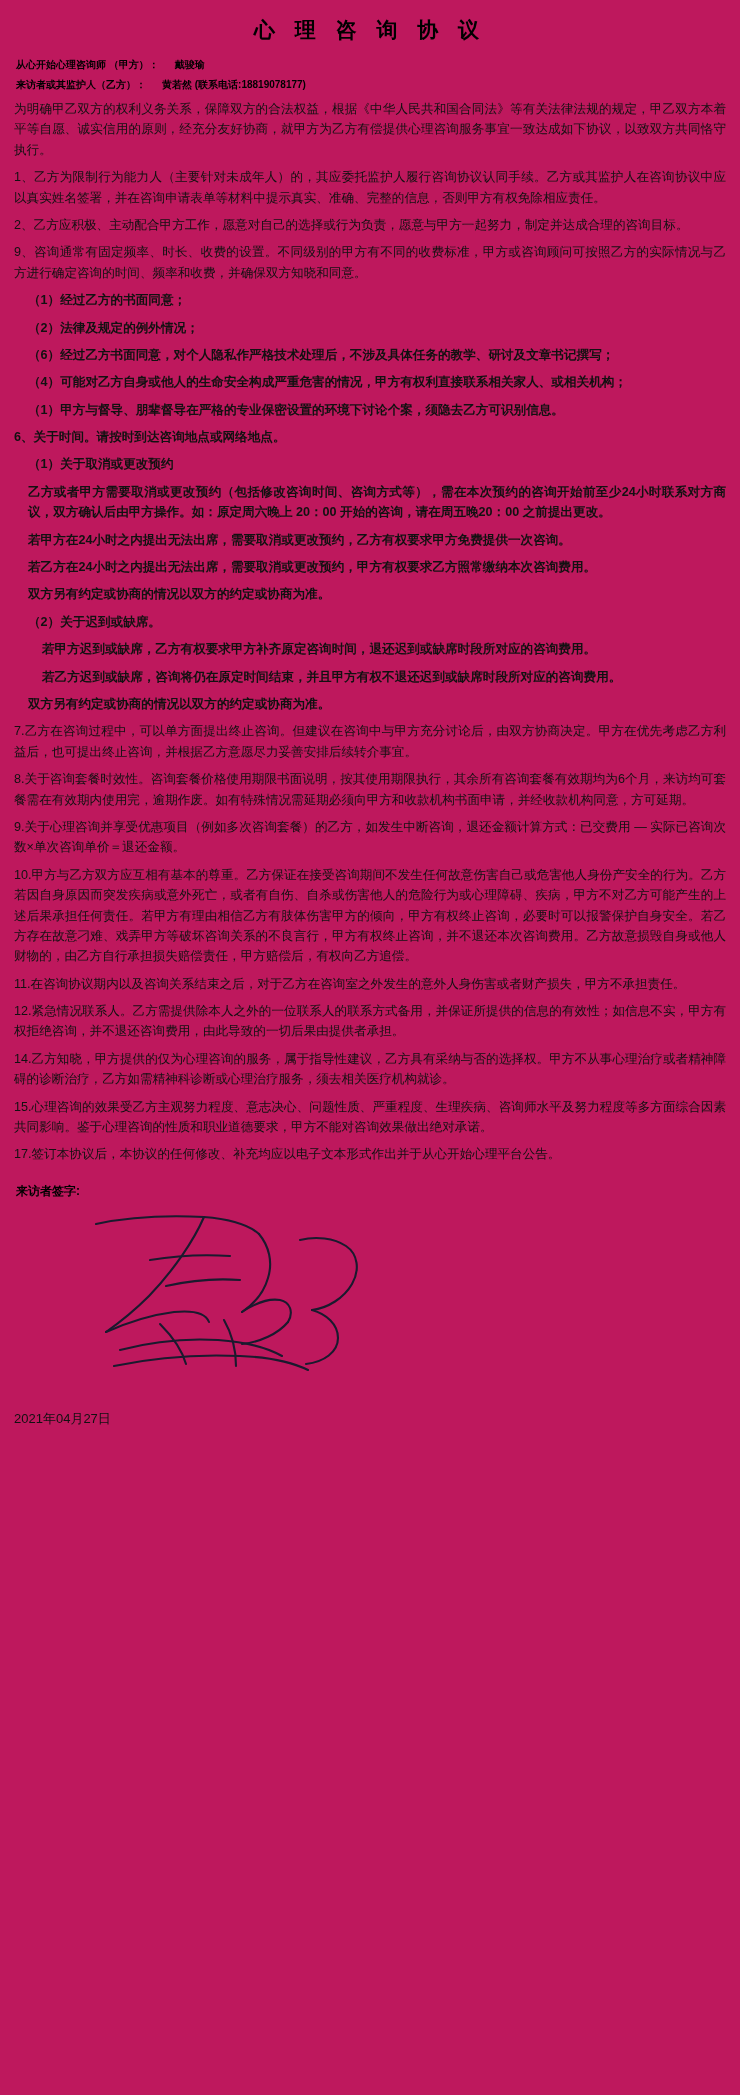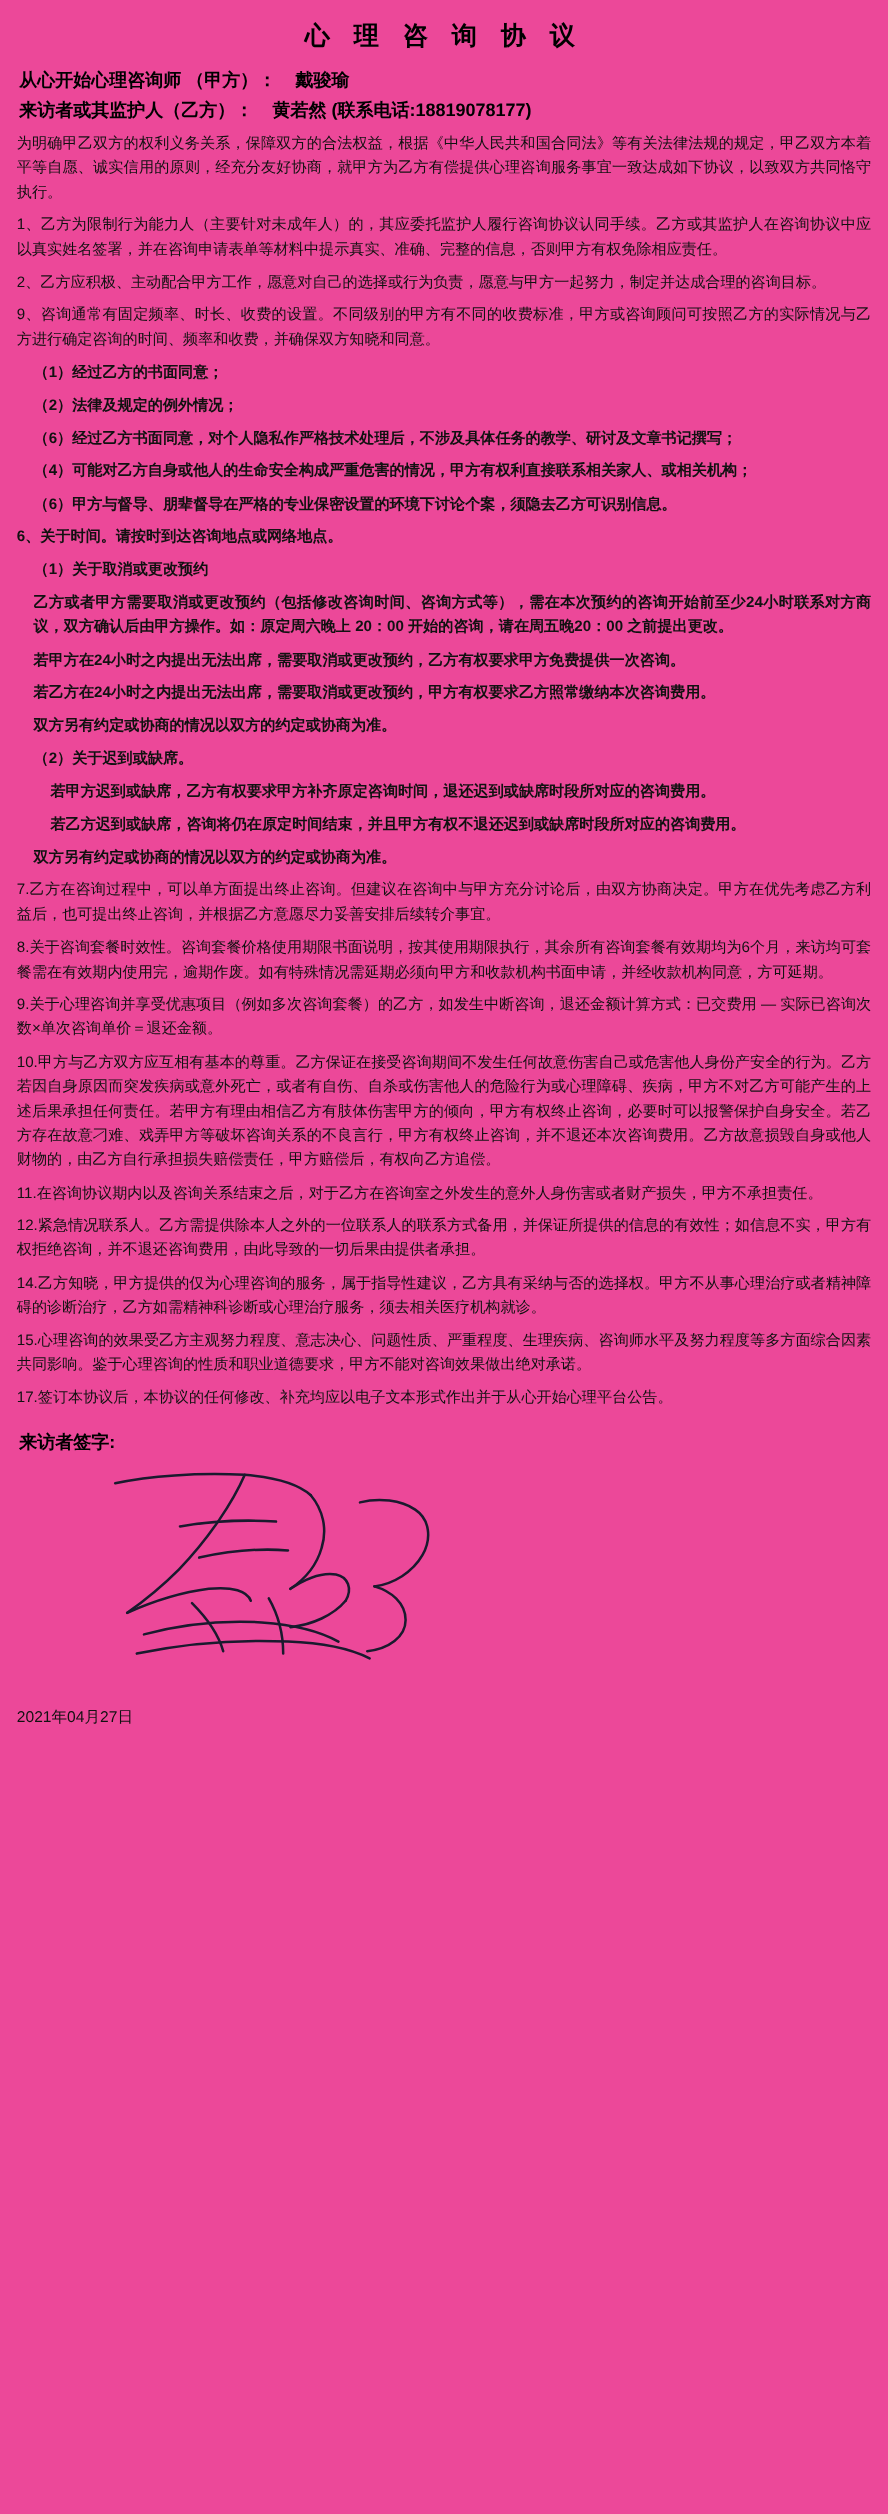--- a/index.html
+++ b/index.html
@@ -4,37 +4,37 @@
 <style>
   html, body {
     margin: 0;
     padding: 0;
     background: #e9e9e9;
   }
   .page {
     width: 740px;
     min-height: 2095px;
     margin: 0 auto;
-    background: #ec4899;
+    background: #be185d;
     box-sizing: border-box;
     padding: 10px 14px 18px 14px;
     font-family: "Liberation Sans", "DejaVu Sans", sans-serif;
     color: #111;
     position: relative;
   }
   .doc-title {
     text-align: center;
     font-size: 21px;
     font-weight: bold;
     letter-spacing: 7px;
     margin: 6px 0 14px 0;
     color: #000;
   }
   .party-line {
-    font-size: 15px;
+    font-size: 10px;
     font-weight: bold;
     margin: 6px 0 6px 2px;
     color: #000;
   }
   .party-line .name {
     margin-left: 16px;
   }
   .party-line .phone {
     font-weight: bold;
   }
@@ -48,21 +48,21 @@
   p.body.bold {
     font-weight: bold;
   }
   p.lv1 {
     margin-left: 14px;
   }
   p.lv2 {
     margin-left: 28px;
   }
   .sig-label {
-    font-size: 15px;
+    font-size: 12px;
     font-weight: bold;
     margin: 18px 0 0 2px;
     color: #000;
   }
   .sig-area {
     height: 200px;
     position: relative;
     margin-left: 40px;
   }
   .sig-area svg {
@@ -93,21 +93,21 @@
 
   <p class="body">为明确甲乙双方的权利义务关系，保障双方的合法权益，根据《中华人民共和国合同法》等有关法律法规的规定，甲乙双方本着平等自愿、诚实信用的原则，经充分友好协商，就甲方为乙方有偿提供心理咨询服务事宜一致达成如下协议，以致双方共同恪守执行。</p>
 
   <p class="body">1、乙方为限制行为能力人（主要针对未成年人）的，其应委托监护人履行咨询协议认同手续。乙方或其监护人在咨询协议中应以真实姓名签署，并在咨询申请表单等材料中提示真实、准确、完整的信息，否则甲方有权免除相应责任。</p>
   <p class="body">2、乙方应积极、主动配合甲方工作，愿意对自己的选择或行为负责，愿意与甲方一起努力，制定并达成合理的咨询目标。</p>
   <p class="body">9、咨询通常有固定频率、时长、收费的设置。不同级别的甲方有不同的收费标准，甲方或咨询顾问可按照乙方的实际情况与乙方进行确定咨询的时间、频率和收费，并确保双方知晓和同意。</p>
   <p class="body bold lv1">（1）经过乙方的书面同意；</p>
   <p class="body bold lv1">（2）法律及规定的例外情况；</p>
   <p class="body bold lv1">（6）经过乙方书面同意，对个人隐私作严格技术处理后，不涉及具体任务的教学、研讨及文章书记撰写；</p>
   <p class="body bold lv1">（4）可能对乙方自身或他人的生命安全构成严重危害的情况，甲方有权利直接联系相关家人、或相关机构；</p>
-  <p class="body bold lv1">（6）甲方与督导、朋辈督导在严格的专业保密设置的环境下讨论个案，须隐去乙方可识别信息。</p>
+  <p class="body bold lv1">（1）甲方与督导、朋辈督导在严格的专业保密设置的环境下讨论个案，须隐去乙方可识别信息。</p>
   <p class="body bold">6、关于时间。请按时到达咨询地点或网络地点。</p>
   <p class="body bold lv1">（1）关于取消或更改预约</p>
   <p class="body bold lv1">乙方或者甲方需要取消或更改预约（包括修改咨询时间、咨询方式等），需在本次预约的咨询开始前至少24小时联系对方商议，双方确认后由甲方操作。如：原定周六晚上 20：00 开始的咨询，请在周五晚20：00 之前提出更改。</p>
   <p class="body bold lv1">若甲方在24小时之内提出无法出席，需要取消或更改预约，乙方有权要求甲方免费提供一次咨询。</p>
   <p class="body bold lv1">若乙方在24小时之内提出无法出席，需要取消或更改预约，甲方有权要求乙方照常缴纳本次咨询费用。</p>
   <p class="body bold lv1">双方另有约定或协商的情况以双方的约定或协商为准。</p>
   <p class="body bold lv1">（2）关于迟到或缺席。</p>
   <p class="body bold lv2">若甲方迟到或缺席，乙方有权要求甲方补齐原定咨询时间，退还迟到或缺席时段所对应的咨询费用。</p>
   <p class="body bold lv2">若乙方迟到或缺席，咨询将仍在原定时间结束，并且甲方有权不退还迟到或缺席时段所对应的咨询费用。</p>
   <p class="body bold lv1">双方另有约定或协商的情况以双方的约定或协商为准。</p>

